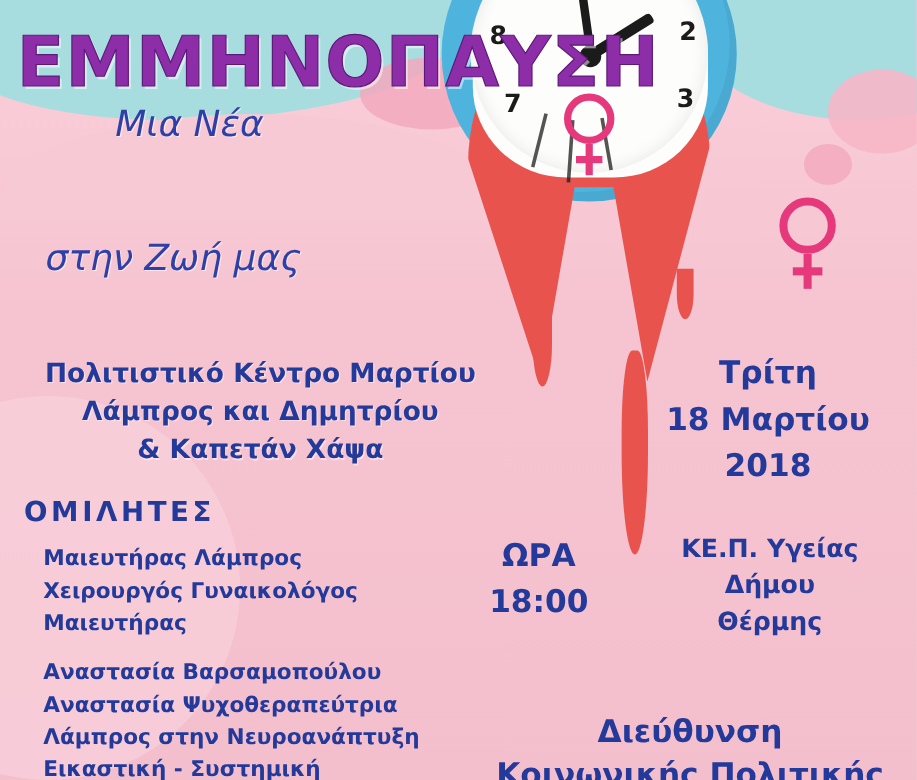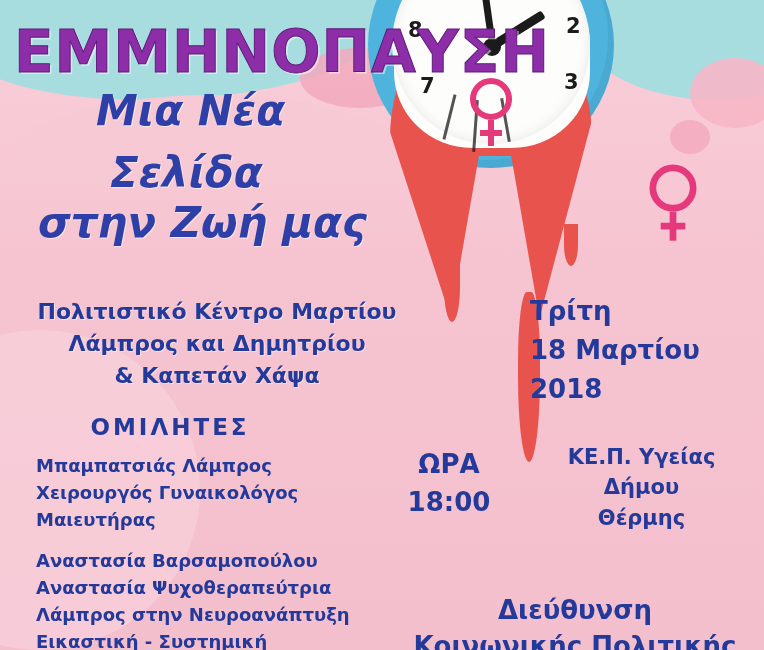--- a/index.html
+++ b/index.html
@@ -208,23 +208,23 @@
     font-weight: 700;
     font-size: 58px;
     letter-spacing: 1px;
     color: #8d2ea8;
     -webkit-text-stroke: 1px #5c1a78;
     text-shadow: 2px 2px 0 rgba(255,255,255,.5);
   }
   .sub-line {
     position: absolute;
     font-family: "DejaVu Sans", sans-serif;
-    font-weight: 700;
+    font-weight: 400;
     font-style: italic;
-    font-size: 42px;
+    font-size: 30px;
     color: #2f3fa8;
     text-shadow: 1px 1px 0 rgba(255,255,255,.55);
     white-space: nowrap;
   }
   .sub-1 { left: 96px; top: 86px; }
   .sub-2 { left: 110px; top: 148px; }
   .sub-3 { left: 38px;  top: 198px; }
 
   .venue {
     position: absolute;
@@ -234,24 +234,24 @@
     text-align: center;
     font-weight: 700;
     font-size: 22px;
     line-height: 1.45;
     color: #233a9a;
     text-shadow: 1px 1px 0 rgba(255,255,255,.45);
   }
 
   .speakers-title {
     position: absolute;
-    left: 5px;
+    left: 20px;
     top: 414px;
     width: 330px;
-    text-align: center;
+    text-align: left;
     font-weight: 700;
     font-size: 23px;
     letter-spacing: 3px;
     color: #233a9a;
   }
   .speakers {
     position: absolute;
     left: 36px;
     top: 452px;
     width: 330px;
@@ -271,20 +271,21 @@
     font-weight: 700;
     font-size: 26px;
     color: #233a9a;
     line-height: 1.45;
   }
   .date-block {
     position: absolute;
     left: 530px;
     top: 292px;
     width: 220px;
+    text-align: center;
     font-weight: 700;
     font-size: 26px;
     line-height: 1.5;
     color: #233a9a;
   }
   .kep-block {
     position: absolute;
     left: 534px;
     top: 442px;
     width: 215px;
@@ -351,33 +352,32 @@
     <div class="cross"></div>
   </div>
   <div class="venus venus-2">
     <div class="ring"></div>
     <div class="stem"></div>
     <div class="cross"></div>
   </div>
 
   <div class="headline">ΕΜΜΗΝΟΠΑΥΣΗ</div>
   <div class="sub-line sub-1">Μια Νέα</div>
-  <div class="sub-line sub-2">Σελίδα</div>
   <div class="sub-line sub-3">στην Ζωή μας</div>
 
   <div class="venue">
     <div>Πολιτιστικό Κέντρο Μαρτίου</div>
     <div>Λάμπρος και Δημητρίου</div>
     <div>&amp; Καπετάν Χάψα</div>
   </div>
 
   <div class="speakers-title">ΟΜΙΛΗΤΕΣ</div>
   <div class="speakers">
     <div class="speaker-block">
-      <div>Μπαμπατσιάς Λάμπρος</div>
+      <div>Μαιευτήρας Λάμπρος</div>
       <div>Χειρουργός Γυναικολόγος</div>
       <div>Μαιευτήρας</div>
     </div>
     <div class="speaker-block">
       <div>Αναστασία Βαρσαμοπούλου</div>
       <div>Αναστασία Ψυχοθεραπεύτρια</div>
       <div>Λάμπρος στην Νευροανάπτυξη</div>
       <div>Εικαστική - Συστημική</div>
 
     </div>

